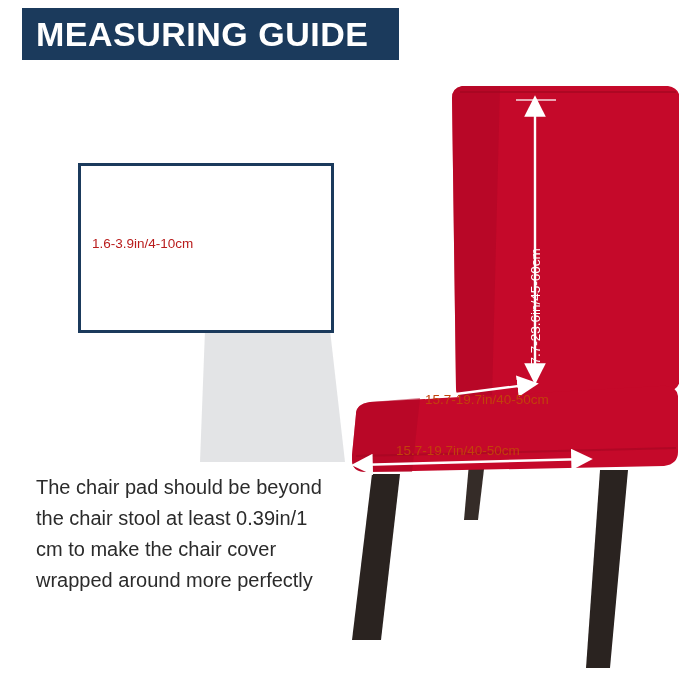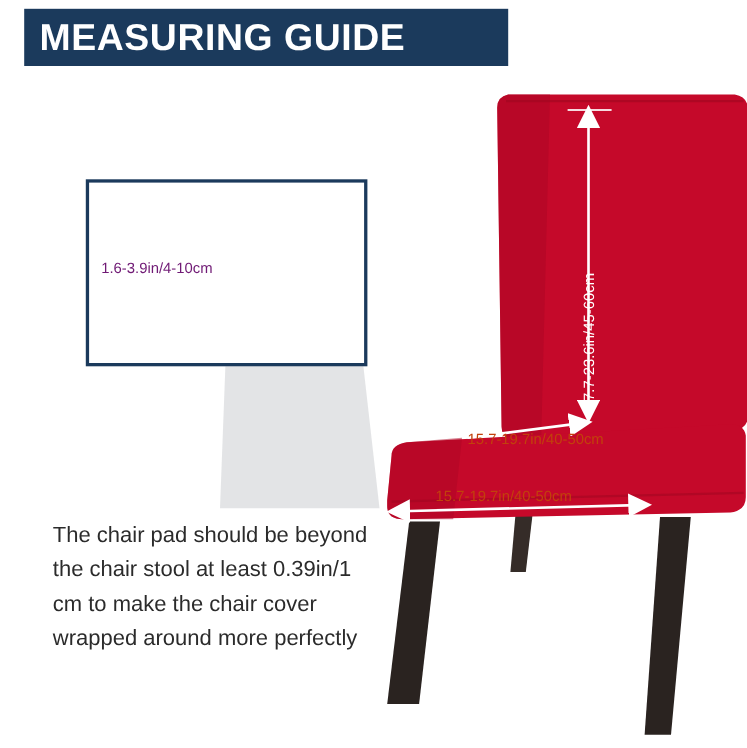--- a/index.html
+++ b/index.html
@@ -16,21 +16,21 @@
     height: 680px;
     background: #ffffff;
     overflow: hidden;
   }
 
   
   .header-banner {
     position: absolute;
     left: 22px;
     top: 8px;
-    width: 440px;
+    width: 377px;
     height: 52px;
     background: #1b3a5c;
     display: flex;
     align-items: center;
     box-sizing: border-box;
     padding-left: 14px;
   }
   .header-banner .title {
     color: #ffffff;
     font-size: 34px;
@@ -47,39 +47,39 @@
     width: 256px;
     height: 170px;
     background: #ffffff;
     border: 3px solid #1b3a5c;
     box-sizing: border-box;
   }
 
   
   .caption {
     position: absolute;
-    left: 48px;
+    left: 36px;
     top: 472px;
     width: 290px;
     color: #2b2b2b;
     font-size: 20px;
     line-height: 31px;
     font-family: "Liberation Sans", sans-serif;
   }
 
   
   .dim-label {
     position: absolute;
     color: #c2410c;
     font-size: 13.5px;
     font-family: "Liberation Sans", sans-serif;
     white-space: nowrap;
   }
   .dim-label.dark {
-    color: #701a75;
+    color: #b91c1c;
     font-size: 13.5px;
   }
   .dim-vertical {
     position: absolute;
     color: #ffffff;
     font-size: 13.5px;
     white-space: nowrap;
     transform-origin: left top;
     transform: rotate(-90deg);
     font-family: "Liberation Sans", sans-serif;

